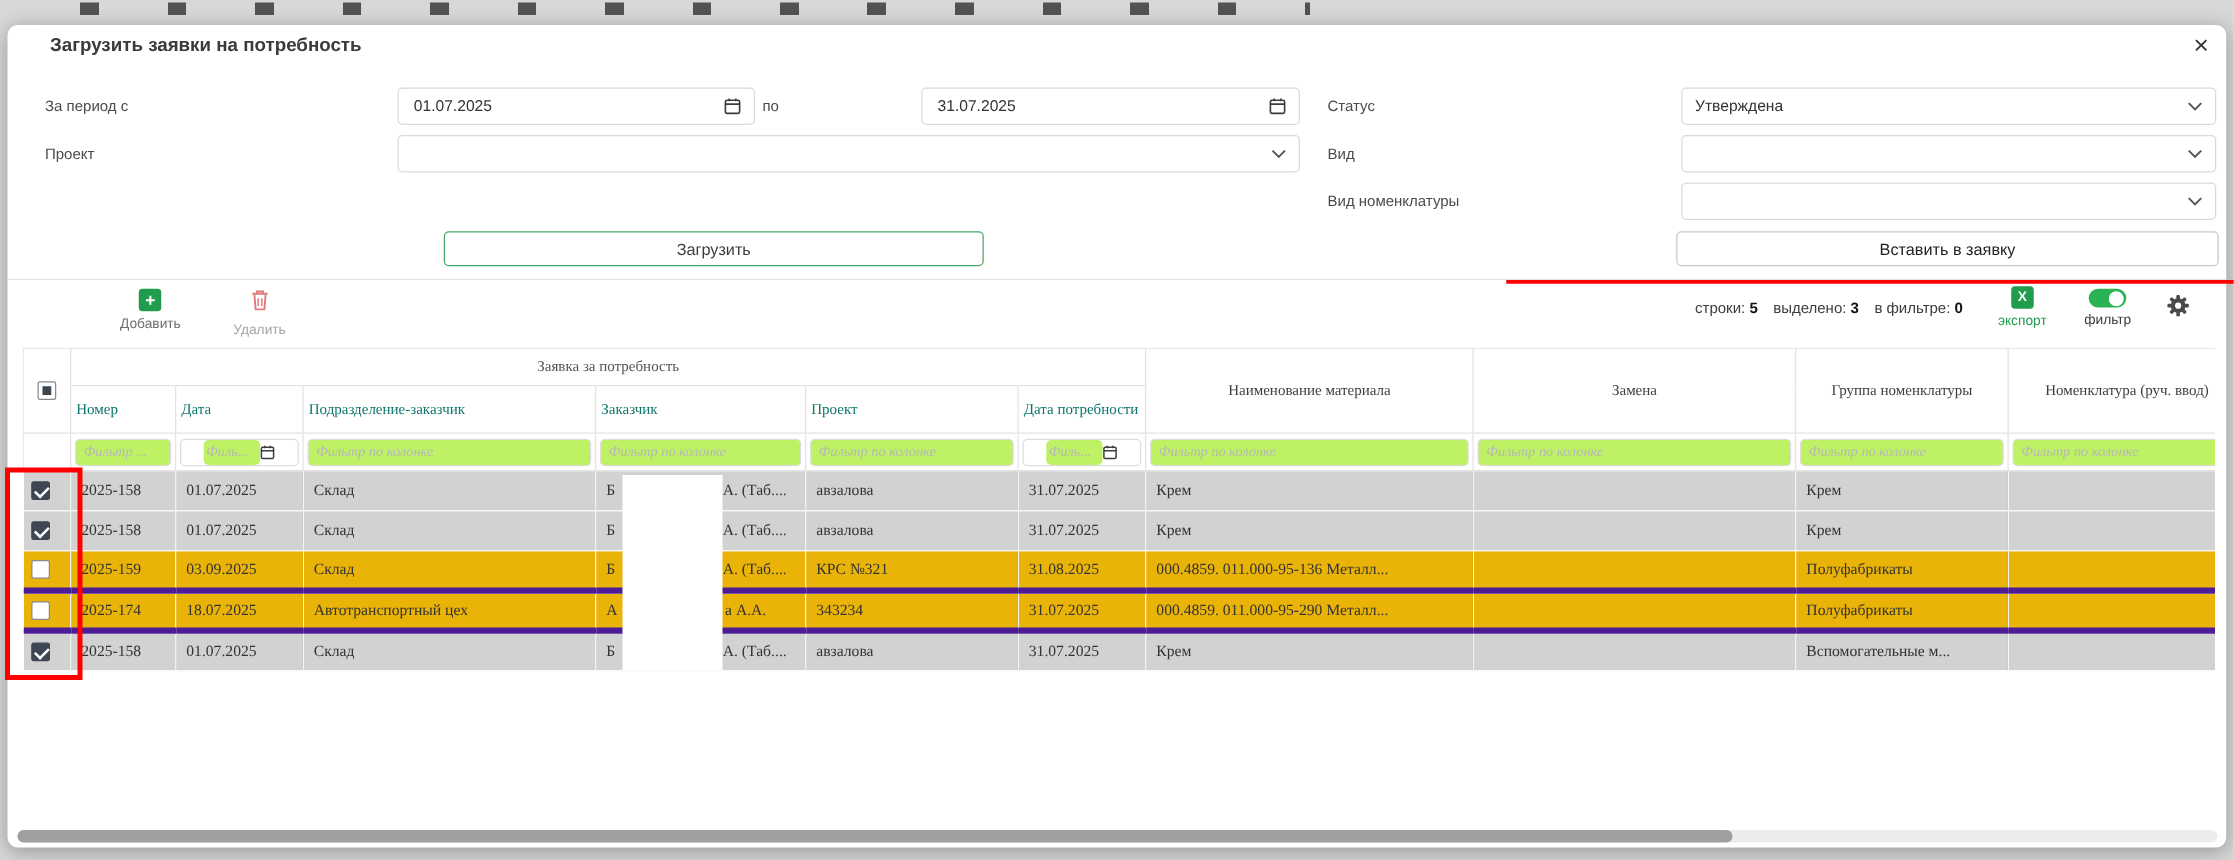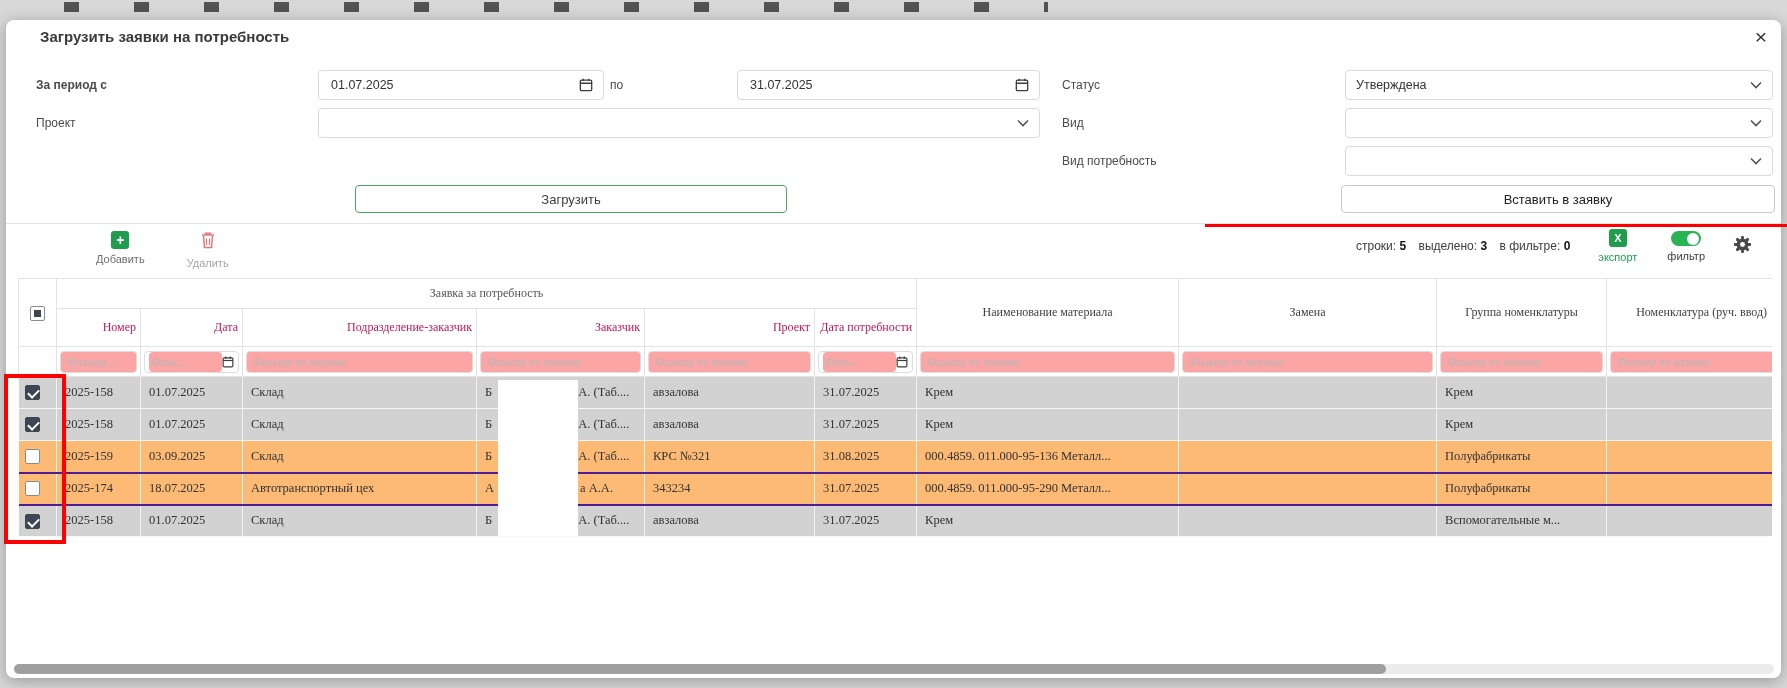--- a/index.html
+++ b/index.html
@@ -60,35 +60,35 @@
   .toggle { width:30px; height:15px; border-radius:8px; background:#29b353; position:relative; margin-top:2px; }
   .toggle::after { content:""; position:absolute; right:2px; top:1.5px; width:12px; height:12px; border-radius:50%; background:#fff; }
   .gear { margin-top:6px; }
 
   
   .table-wrap { position:absolute; left:12px; top:258px; width:1754px; height:292px; overflow:hidden;font-family:Liberation Serif, serif; }
   table { border-collapse:collapse; table-layout:fixed; width:1778px; }
   thead th { border:1px solid #e3e3e3; background:#fff; font-weight:normal; padding:0 4px; }
   .r-group th { height:30px; }
   .group-cell { text-align:center; font-size:12px; color:#555; }
-  .r-head th { height:38px; font-size:12px; color:#be185d; text-align:right; line-height:1.15; }
+  .r-head th { height:38px; font-size:12px; color:#0f766e; text-align:left; line-height:1.15; }
   .tall { vertical-align:middle; font-size:12px; color:#3f3f3f; text-align:center; line-height:1.15; }
   .r-filter th { height:30px; padding:3px 3px; }
   .f-in {
     width:100%; height:22px; border:1px solid #ddd; border-radius:4px; padding:0 6px;
-    font-size:11.5px; font-style:italic; color:#666; font-family:inherit; background:#fca5a5; outline:none;
+    font-size:11.5px; font-style:italic; color:#666; font-family:inherit; background:#bef264; outline:none;
   }
   .f-in::placeholder { color:#b7b7b7; font-style:italic; }
-  .f-date { display:flex; align-items:center; height:22px; border:1px solid #ddd; border-radius:4px; padding:0 4px; background:#fff; }
+  .f-date { display:flex; align-items:center; height:22px; border:1px solid #ddd; border-radius:4px; padding:0 18px; background:#fff; }
   .f-date .f-in { border:none; height:20px; padding:0 2px; flex:1; min-width:0; }
   .f-date svg { flex:none; }
 
   tbody td {
     height:32px; padding:0 8px; font-size:12.5px; color:#333; white-space:nowrap; overflow:hidden;
-    border-right:1px solid rgba(0,0,0,.05); border-bottom:2px solid #4c1d95; background:#fdba74;
+    border-right:1px solid rgba(0,0,0,.05); border-bottom:5px solid #4c1d95; background:#eab308;
   }
   tbody tr.selected td { background:#d2d2d2; border-bottom:1px solid #f7f7f7; }
   td.c-check { padding:0 0 0 6px; }
 
   .cb { width:15px; height:15px; border:1px solid #8a8a8a; border-radius:2px; background:#fff; display:inline-block; position:relative; vertical-align:middle; cursor:pointer; }
   .cb.checked { background:#3e4553; border-color:#3e4553; }
   .cb.checked::after { content:""; position:absolute; left:4px; top:1px; width:5px; height:9px; border:solid #fff; border-width:0 2px 2px 0; transform:rotate(45deg); }
   .cb.indet::after { content:""; position:absolute; left:3px; top:3px; right:3px; bottom:3px; background:#3e4553; }
 
   .redact-gap { display:inline-block; width:86px; }
@@ -104,21 +104,21 @@
 </style>
 </head>
 <body>
 
 <div class="backdrop-icons"></div>
 
 <div class="modal">
   <div class="dialog-title">Загрузить заявки на потребность</div>
   <div class="close-btn">×</div>
 
-  <div class="lbl" style="left:30px; top:58px;font-weight:bold;">За период с</div>
+  <div class="lbl" style="left:30px; top:58px;">За период с</div>
   <div class="field" style="left:312px; top:50px; width:286px;">
     <input value="01.07.2025" style="">
     <span class="cal-icon">
       <svg width="14" height="14" viewBox="0 0 16 16">
           <rect x="1.5" y="2.5" width="13" height="12" rx="1.5" fill="none" stroke="#3c3c3c" stroke-width="1.5"></rect>
           <line x1="1.5" y1="6" x2="14.5" y2="6" stroke="#3c3c3c" stroke-width="1.5"></line>
           <line x1="5" y1="0.8" x2="5" y2="3.5" stroke="#3c3c3c" stroke-width="1.5"></line>
           <line x1="11" y1="0.8" x2="11" y2="3.5" stroke="#3c3c3c" stroke-width="1.5"></line>
         </svg>
     </span>
@@ -157,21 +157,21 @@
   <div class="lbl" style="left:1056px; top:96px;">Вид</div>
   <div class="field" style="left:1339px; top:88px; width:428px;">
     <span class="sel-value"></span>
     <span class="chev-icon">
       <svg width="12" height="8" viewBox="0 0 12 8">
           <path d="M1 1.5 L6 6.5 L11 1.5" fill="none" stroke="#555" stroke-width="1.6"></path>
         </svg>
     </span>
   </div>
 
-  <div class="lbl" style="left:1056px; top:134px;">Вид потребность</div>
+  <div class="lbl" style="left:1056px; top:134px;">Вид номенклатуры</div>
   <div class="field" style="left:1339px; top:126px; width:428px;">
     <span class="sel-value"></span>
     <span class="chev-icon">
       <svg width="12" height="8" viewBox="0 0 12 8">
           <path d="M1 1.5 L6 6.5 L11 1.5" fill="none" stroke="#555" stroke-width="1.6"></path>
         </svg>
     </span>
   </div>
 
   <div class="btn btn-load">Загрузить</div>

